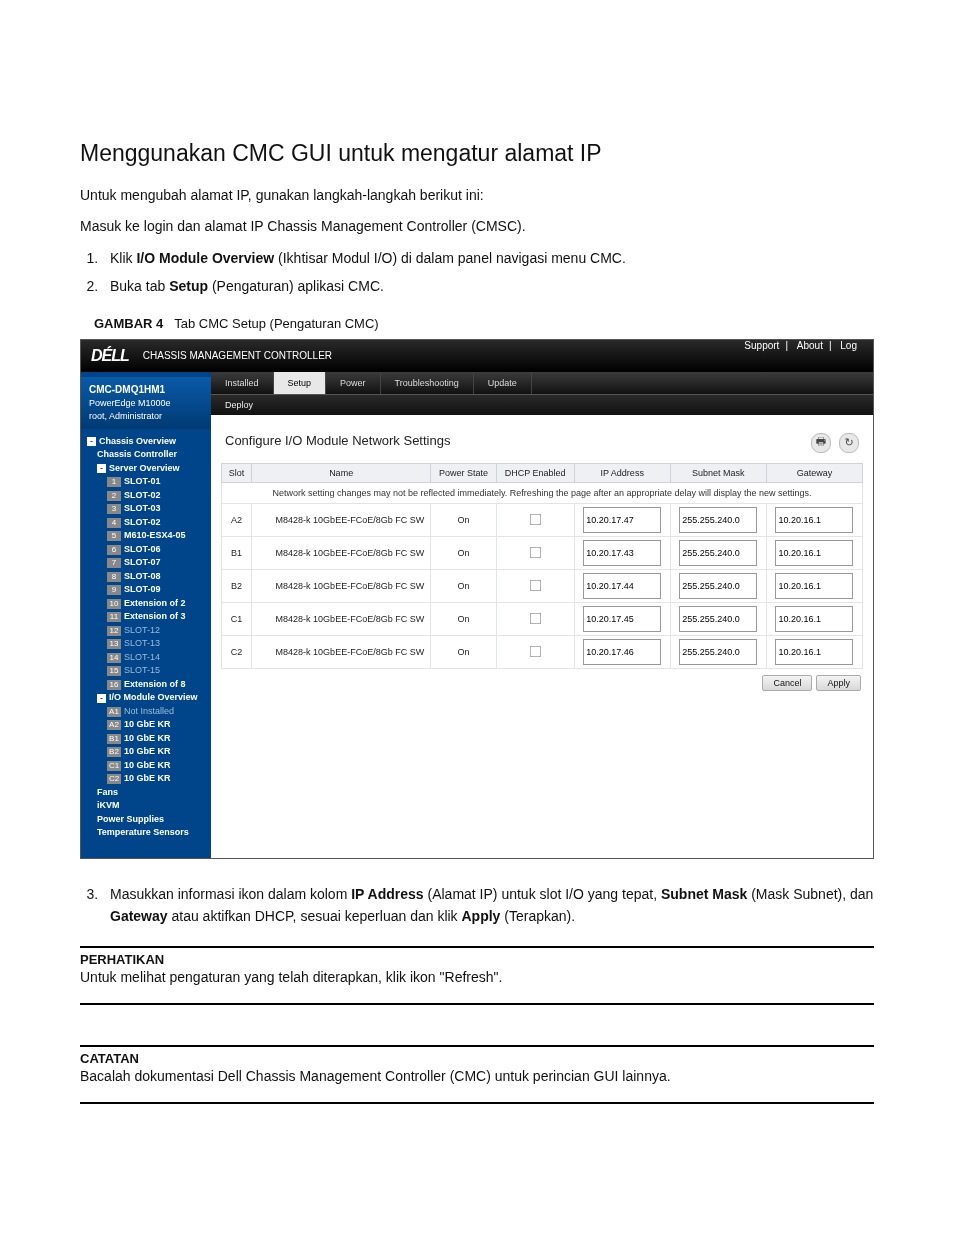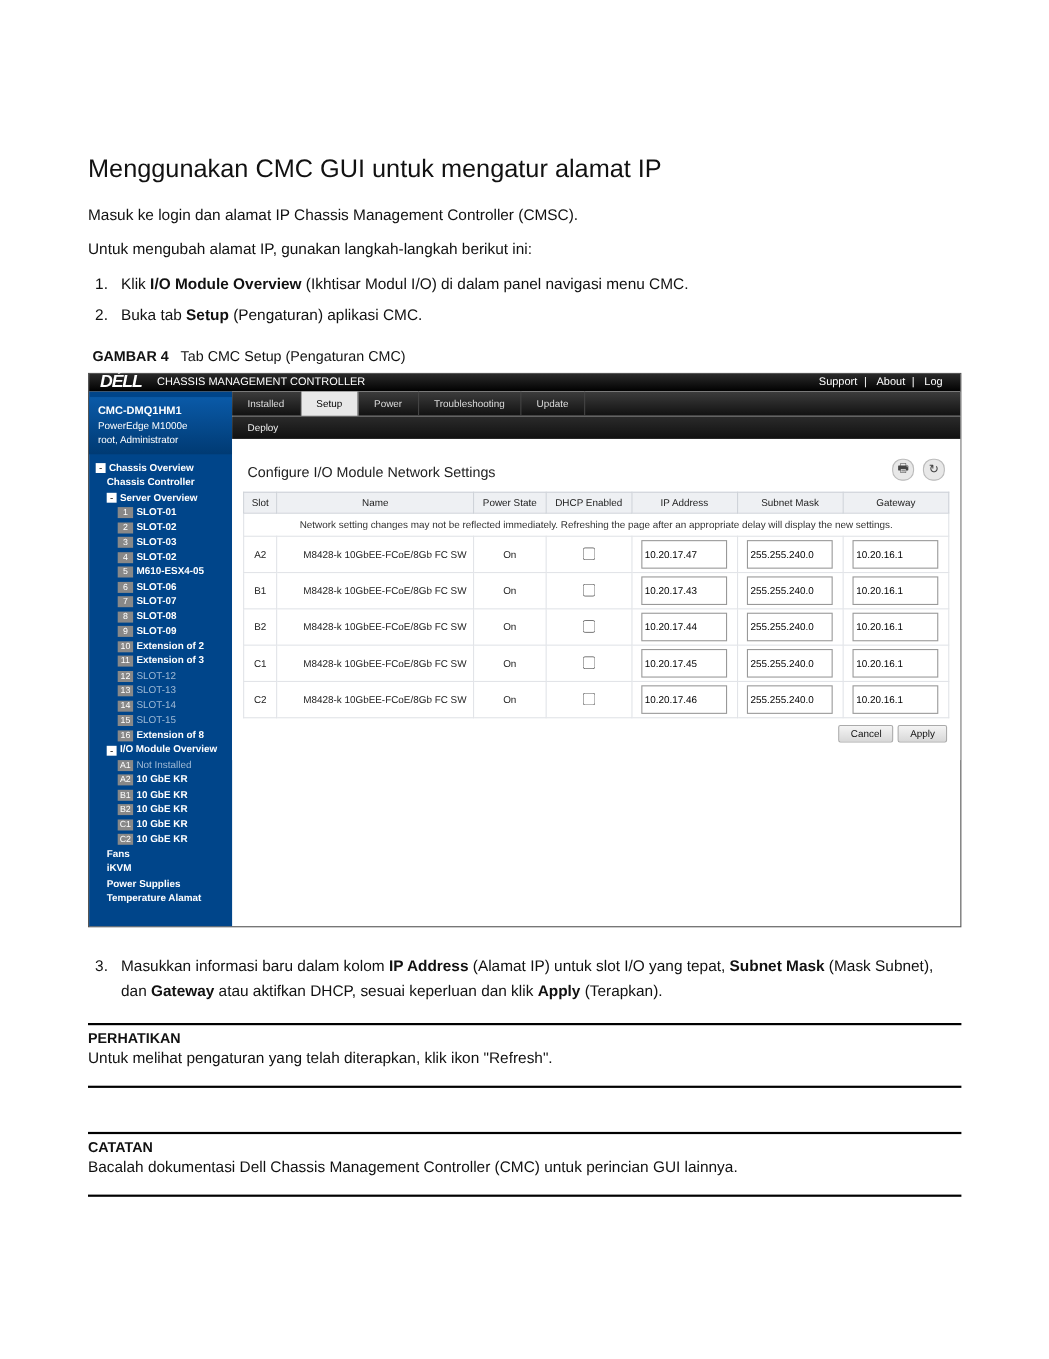--- a/index.html
+++ b/index.html
@@ -1,28 +1,28 @@
 <!DOCTYPE html>
 <html><head>
 <meta charset="utf-8">
 <style>
 html,body{margin:0;padding:0;background:#fff;font-family:Arial,Helvetica,sans-serif;color:#111}
 .page{width:954px;margin:0 auto;padding:60px 80px 40px 80px;box-sizing:border-box}
 h2.section-title{font-weight:400;font-size:23px;margin:80px 0 18px 0;font-family:"Segoe UI",Arial,sans-serif}
 p.body{font-size:14px;line-height:1.5;margin:10px 0}
 ol.steps{font-size:14px;line-height:1.6;padding-left:22px;margin:8px 0}
 ol.steps li{margin:6px 0;padding-left:8px}
-.figcap{font-size:13px;margin:18px 0 8px 4px}
+.figcap{font-size:13px;margin:18px 0 8px 14px}
 .figcap b{font-weight:700}
 hr.rule{border:none;border-top:2px solid #000;margin:18px 0 4px 0}
 .note-title{font-size:13px;font-weight:700;margin:4px 0 2px 0}
 .note-body{font-size:14px;margin:0 0 4px 0}
 
 .shot{border:1px solid #555;margin:4px 0 24px 0;background:#fff;font-family:Tahoma,Arial,sans-serif}
-.shot-top{background:linear-gradient(#2a2a2a,#000);color:#fff;height:16px;display:flex;align-items:center;justify-content:space-between;padding:0 10px;font-size:10px}
+.shot-top{background:linear-gradient(#2a2a2a,#000);color:#fff;height:32px;display:flex;justify-content:space-between;padding:0 10px;font-size:10px}
 .shot-top .left{display:flex;align-items:center;gap:14px}
 .shot-top .logo{font-weight:900;font-style:italic;letter-spacing:-1px;font-size:16px}
 .shot-top .right span{margin:0 6px;cursor:pointer}
 .shot-main{display:flex;align-items:flex-start}
 .sidebar{width:130px;background:#00458a;color:#fff;font-size:9px;line-height:1.5;padding:5px 0 14px 0;min-height:390px}
 .sidebar .hdr{background:linear-gradient(#0a5aa8,#003a73);padding:5px 8px;font-size:9px}
 .sidebar .hdr b{display:block;font-size:10px}
 .tree{padding:6px 2px 4px 6px}
 .tree .row{display:flex;align-items:center;gap:3px;white-space:nowrap}
 .tree .box{display:inline-block;width:9px;height:9px;background:#fff;color:#000;font-size:9px;line-height:9px;text-align:center;flex:0 0 auto}
@@ -31,43 +31,43 @@
 .tree .ind0{padding-left:0}
 .tree .ind1{padding-left:10px}
 .tree .ind2{padding-left:20px}
 .tree .lbl{font-weight:700}
 .content{flex:1;background:#fff}
 .tabs{background:linear-gradient(#3c3c3c,#111);display:flex;font-size:9px;color:#ddd}
 .tabs .tab{padding:6px 14px;border-right:1px solid #444;cursor:pointer}
 .tabs .tab.active{background:#e8e8e8;color:#000}
 .subtabs{background:linear-gradient(#2a2a2a,#111);color:#eee;font-size:9px;padding:5px 14px;border-top:1px solid #555}
 .panel{padding:14px 10px}
-.panel-title-row{display:flex;justify-content:space-between;align-items:flex-end;margin:4px 4px 10px 4px}
+.panel-title-row{display:flex;justify-content:space-between;align-items:flex-start;margin:4px 4px 10px 4px}
 .panel-title{font-size:13px;color:#222}
 .icons{display:flex;gap:8px}
 .icon-btn{width:18px;height:18px;border-radius:9px;background:#e8e8e8;border:1px solid #bbb;display:flex;align-items:center;justify-content:center;font-size:11px;color:#444;cursor:pointer}
 table.grid{width:100%;border-collapse:collapse;font-size:9px;color:#222}
 table.grid th{background:#eef0f3;border:1px solid #cfd3d9;padding:4px 6px;font-weight:400;text-align:center}
 table.grid td{border:1px solid #e2e4e8;padding:3px 6px;text-align:center}
 table.grid td.name{text-align:right;padding-left:14px}
 table.grid .notice td{padding:5px 6px;text-align:center;color:#333}
 table.grid input.tf{width:72px;font-size:9px;border:1px solid #999;padding:7px 2px}
 table.grid input.cb{transform:scale(.9)}
 .btnrow{display:flex;justify-content:flex-end;gap:4px;margin:6px 2px 2px 0}
 .btn{font-size:9px;padding:2px 10px;background:linear-gradient(#f4f4f4,#d8d8d8);border:1px solid #aaa;border-radius:2px;cursor:pointer}
 </style>
 </head>
 <body>
 <div class="page">
 
 
 
 <h2 class="section-title">Menggunakan CMC GUI untuk mengatur alamat IP</h2>
+<p class="body">Untuk mengubah alamat IP, gunakan langkah-langkah berikut ini:</p>
 <p class="body">Masuk ke login dan alamat IP Chassis Management Controller (CMSC).</p>
-<p class="body">Untuk mengubah alamat IP, gunakan langkah-langkah berikut ini:</p>
 
 <ol class="steps">
   <li>
     <span>Klik </span><b>I/O Module Overview</b><span> (Ikhtisar Modul I/O) di dalam panel navigasi menu CMC.</span>
   </li>
   <li>
     <span>Buka tab </span><b>Setup</b><span> (Pengaturan) aplikasi CMC.</span>
   </li>
 </ol>
 
@@ -202,21 +202,21 @@
             <div class="row ind1">
               <span class="lbl">Fans</span>
             </div>
             <div class="row ind1">
               <span class="lbl">iKVM</span>
             </div>
             <div class="row ind1">
               <span class="lbl">Power Supplies</span>
             </div>
             <div class="row ind1">
-              <span class="lbl">Temperature Alamat</span>
+              <span class="lbl">Temperature Sensors</span>
             </div>
           </div>
     </div>
     <div class="content">
       <div class="tabs" id="tabs">
             <div class="tab">Installed</div>
             <div class="tab active">Setup</div>
             <div class="tab">Power</div>
             <div class="tab">Troubleshooting</div>
             <div class="tab">Update</div>
@@ -299,21 +299,21 @@
           <div class="btn">Cancel</div>
           <div class="btn">Apply</div>
         </div>
       </div>
     </div>
   </div>
 </div>
 
 <ol class="steps" start="3">
   <li>
-    <span>Masukkan informasi baru dalam kolom </span><b>IP Address</b><span> (Alamat IP) untuk slot I/O yang tepat, </span><b>Subnet Mask</b><span> (Mask Subnet), dan </span><b>Gateway</b><span> atau aktifkan DHCP, sesuai keperluan dan klik </span><b>Apply</b><span> (Terapkan).</span>
+    <span>Masukkan informasi ikon dalam kolom </span><b>IP Address</b><span> (Alamat IP) untuk slot I/O yang tepat, </span><b>Subnet Mask</b><span> (Mask Subnet), dan </span><b>Gateway</b><span> atau aktifkan DHCP, sesuai keperluan dan klik </span><b>Apply</b><span> (Terapkan).</span>
   </li>
 </ol>
 
 <hr class="rule">
 <div class="note-title">PERHATIKAN</div>
 <div class="note-body">Untuk melihat pengaturan yang telah diterapkan, klik ikon "Refresh".</div>
 <hr class="rule">
 <br>
 <hr class="rule">
 <div class="note-title">CATATAN</div>

